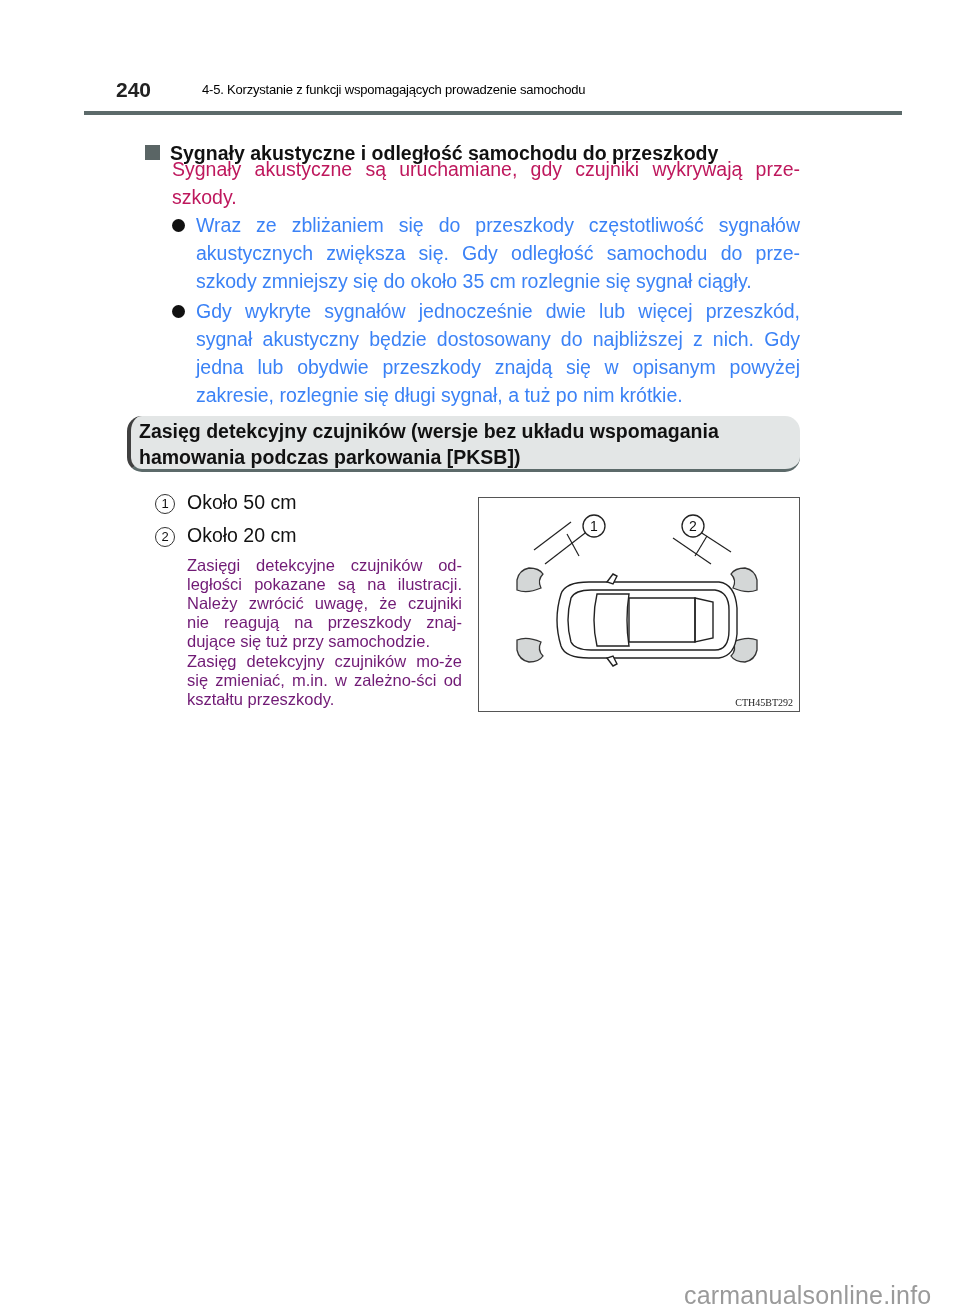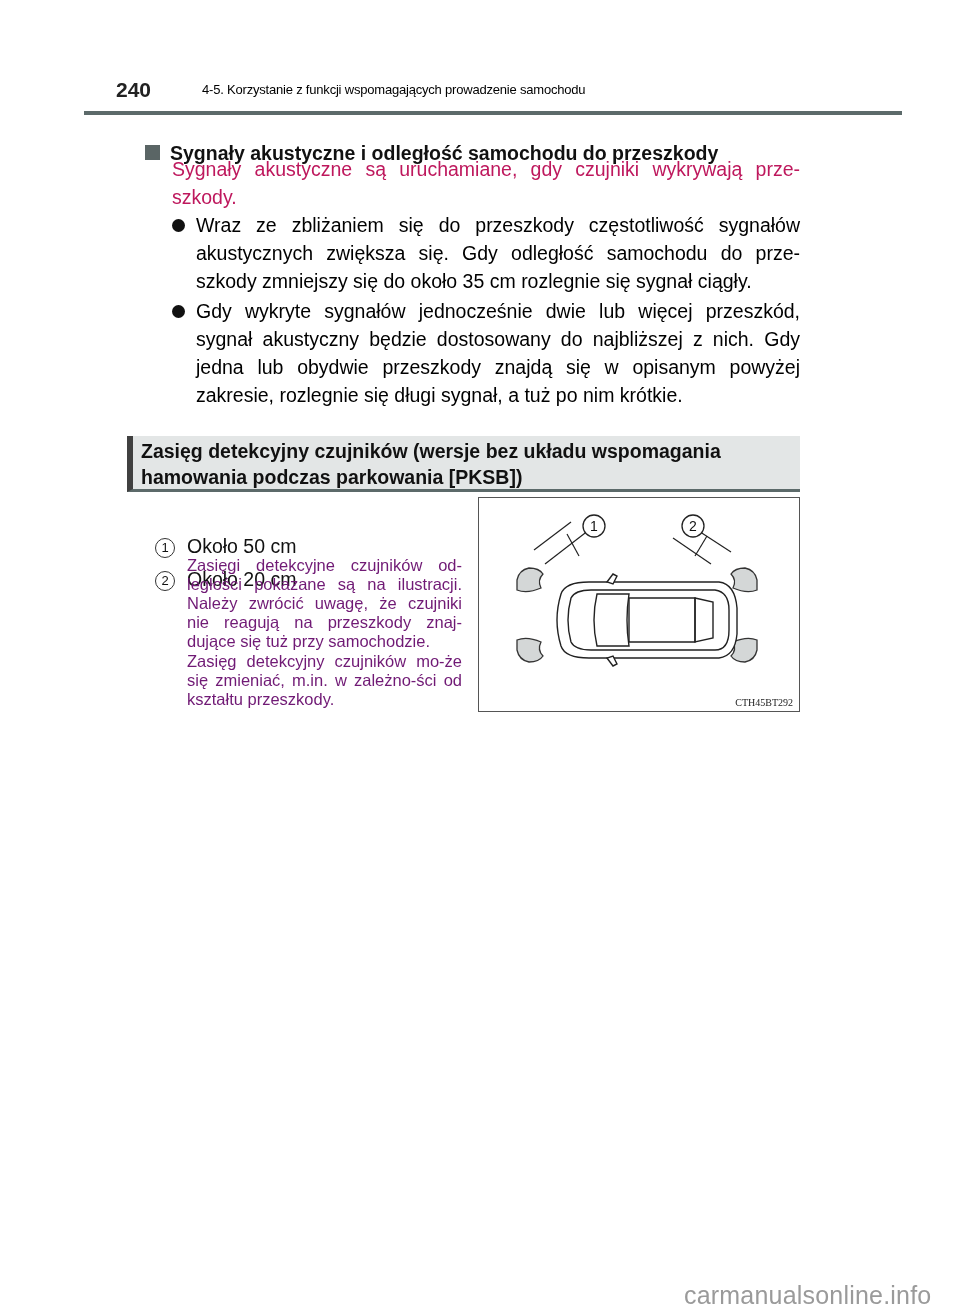--- a/index.html
+++ b/index.html
@@ -4,25 +4,25 @@
   <style>
     html, body { margin: 0; padding: 0; background: #ffffff; }
     body { width: 960px; height: 1313px; position: relative; font-family: "Liberation Sans", sans-serif; color: #111; overflow: hidden; }
     .header { position: absolute; left: 84px; top: 78px; width: 818px; height: 36px; }
     .page-num { position: absolute; left: 32px; top: 0; font-size: 21px; font-weight: bold; color: #222; }
     .running-head { position: absolute; left: 118px; top: 4px; font-size: 13px; color: #000000; letter-spacing: -0.2px; }
     .header-rule { position: absolute; left: 84px; top: 111px; width: 818px; height: 4px; background: #5c6a6a; }
     .sec { position: absolute; left: 145px; top: 124px; font-size: 19.5px; font-weight: bold; color: #111; white-space: nowrap; margin-top: 18px; }
     .sec .sq { display: inline-block; width: 15px; height: 15px; background: #5a6565; margin-right: 10px; vertical-align: 0px; }
     .para { position: absolute; left: 172px; top: 155px; width: 628px; font-size: 19.5px; line-height: 28px; text-align: justify; color: #be185d; }
-    .bullet { position: absolute; left: 172px; width: 628px; font-size: 19.5px; line-height: 28px; text-align: justify; padding-left: 24px; box-sizing: border-box; color: #000000; }
+    .bullet { position: absolute; left: 172px; width: 628px; font-size: 19.5px; line-height: 28px; text-align: justify; padding-left: 24px; box-sizing: border-box; color: #3b82f6; }
     .bullet .dot { position: absolute; left: 0; top: 8px; width: 13px; height: 13px; border-radius: 50%; background: #111; }
-    .box { position: absolute; left: 127px; top: 436px; width: 673px; height: 56px; background: #e3e6e6; border-left: 6px solid #404040; border-bottom: 3px solid #5c6a6a; box-sizing: border-box; }
+    .box { position: absolute; left: 127px; top: 416px; width: 673px; height: 56px; background: #e3e6e6; border-left: 4px solid #404040; border-bottom: 3px solid #5c6a6a; box-sizing: border-box; border-radius: 15px; }
     .box-title { position: absolute; left: 8px; top: 2px; font-size: 19.5px; font-weight: bold; line-height: 26px; color: #111; width: 650px; }
-    .item { position: absolute; left: 155px; font-size: 19.5px; color: #111; margin-top: 44px; }
+    .item { position: absolute; left: 155px; font-size: 19.5px; color: #111; }
     .item .circ { display: inline-block; width: 18px; height: 18px; border: 1.5px solid #333; border-radius: 50%; font-size: 13px; line-height: 18px; text-align: center; margin-right: 12px; vertical-align: 1px; }
     .note { position: absolute; left: 187px; width: 275px; font-size: 16.5px; line-height: 19px; text-align: justify; color: #701a75; }
     .figure { position: absolute; left: 478px; top: 497px; width: 322px; height: 215px; border: 1.5px solid #555; box-sizing: border-box; background: #fff; }
     .fig-code { position: absolute; right: 6px; bottom: 3px; font-size: 10px; color: #222; font-family: Liberation Serif, serif; }
     .watermark { position: absolute; left: 684px; top: 1281px; font-size: 25px; color: #9a9a9a; letter-spacing: 0.2px; text-align: right; }
   </style>
 </head>
 <body>
 
 <div class="header">

